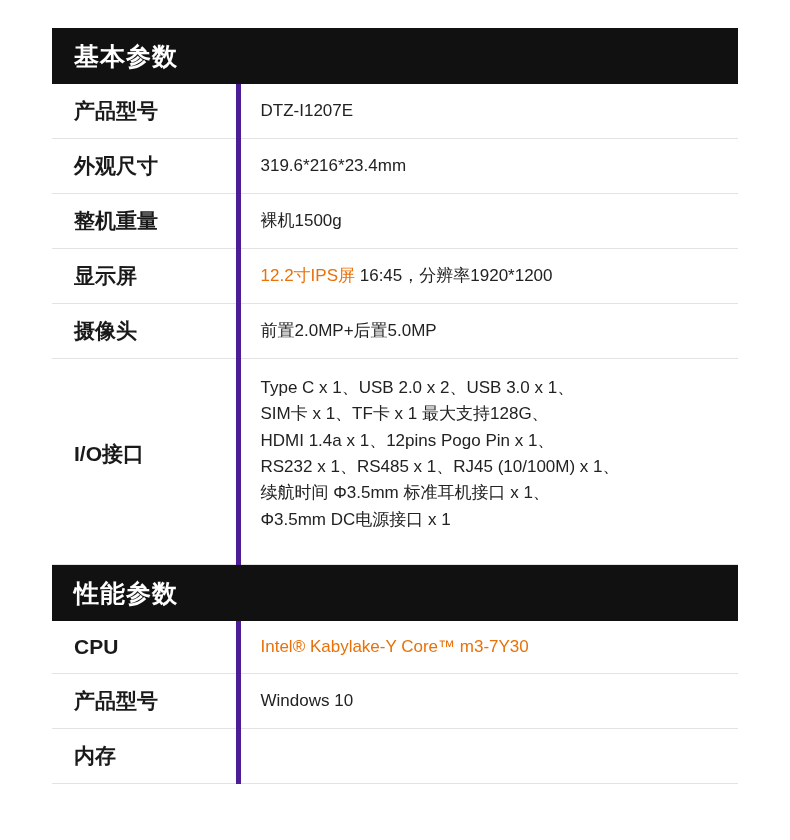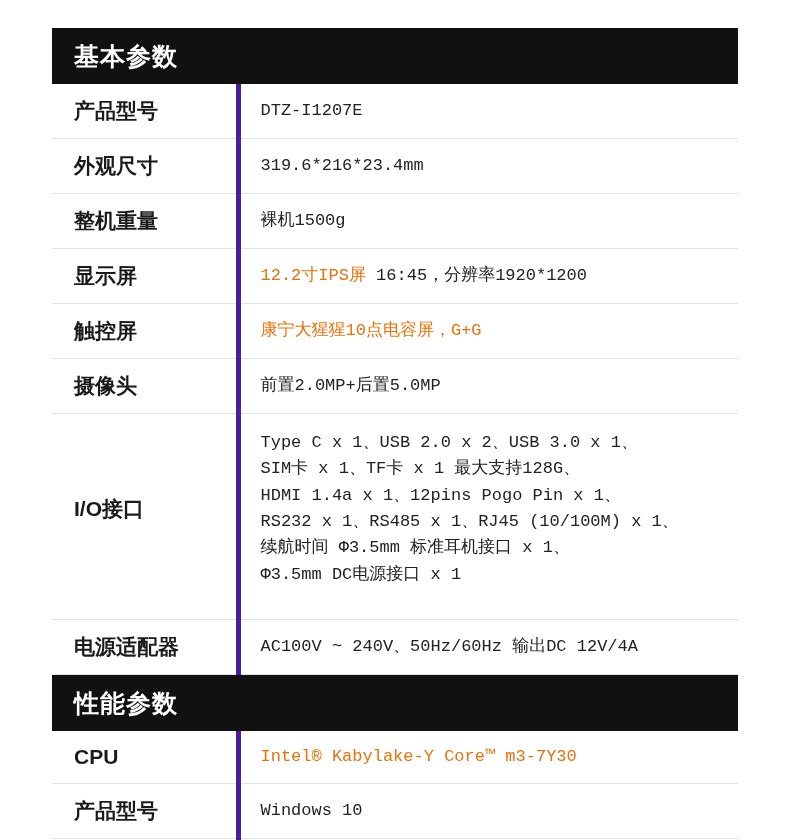--- a/index.html
+++ b/index.html
@@ -64,21 +64,20 @@
   }
   td.value-cell {
     padding: 13px 10px 13px 20px;
     font-size: 17px;
     color: #222222;
     line-height: 1.55;
     box-sizing: border-box;
   }
   .value-line {
     white-space: nowrap;
-    font-family: Liberation Mono, monospace;
   }
   .hl {
     color: #e8710a;
     margin-top: 36px;
   }
   .tall .label-cell,
   .tall .value-cell {
     padding-top: 16px;
     padding-bottom: 31px;
   }
@@ -118,46 +117,34 @@
             <div class="value-line"><span>裸机1500g</span></div>
           </td>
         </tr>
         <tr class="spec-row">
           <td class="label-cell">显示屏</td>
           <td class="value-cell">
             <div class="value-line"><span class="hl">12.2寸IPS屏</span><span> 16:45，分辨率1920*1200</span></div>
           </td>
         </tr>
         <tr class="spec-row">
-          <td class="label-cell">触控屏</td>
-          <td class="value-cell">
-            <div class="value-line"><span class="hl">康宁大猩猩10点电容屏，G+G</span></div>
-          </td>
-        </tr>
-        <tr class="spec-row">
           <td class="label-cell">摄像头</td>
           <td class="value-cell">
             <div class="value-line"><span>前置2.0MP+后置5.0MP</span></div>
           </td>
         </tr>
         <tr class="spec-row tall">
           <td class="label-cell">I/O接口</td>
           <td class="value-cell">
             <div class="value-line"><span>Type C x 1、USB 2.0 x 2、USB 3.0 x 1、</span></div>
             <div class="value-line"><span>SIM卡 x 1、TF卡 x 1 最大支持128G、</span></div>
             <div class="value-line"><span>HDMI 1.4a x 1、12pins Pogo Pin x 1、</span></div>
             <div class="value-line"><span>RS232 x 1、RS485 x 1、RJ45 (10/100M) x 1、</span></div>
             <div class="value-line"><span>续航时间 Φ3.5mm 标准耳机接口 x 1、</span></div>
             <div class="value-line"><span>Φ3.5mm DC电源接口 x 1</span></div>
-          </td>
-        </tr>
-        <tr class="spec-row">
-          <td class="label-cell">电源适配器</td>
-          <td class="value-cell">
-            <div class="value-line"><span>AC100V ~ 240V、50Hz/60Hz 输出DC 12V/4A</span></div>
           </td>
         </tr>
         <tr class="section-row">
           <td colspan="2">
             <div class="section-bar">
               <span class="section-title">性能参数</span>
             </div>
           </td>
         </tr>
         <tr class="spec-row">

